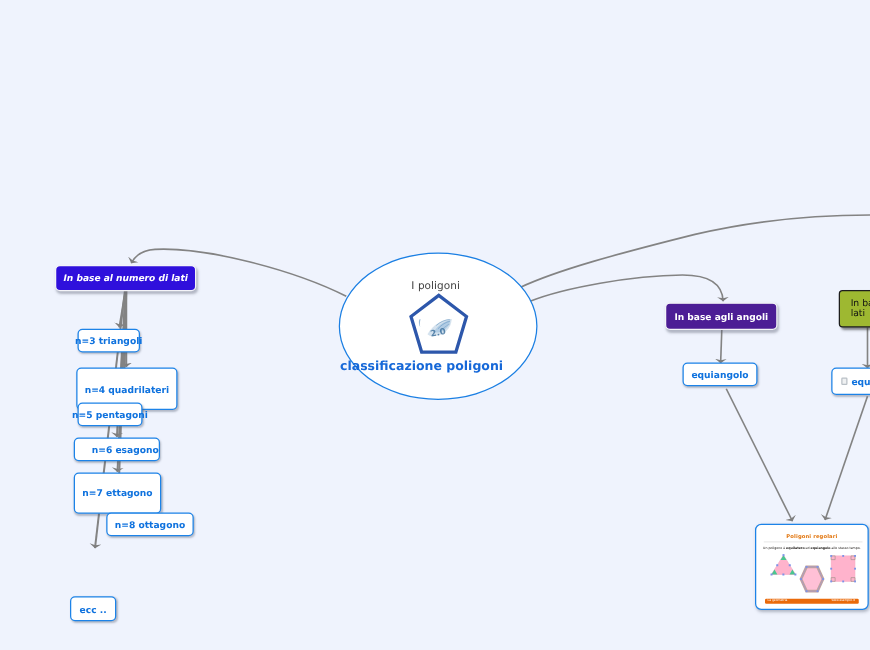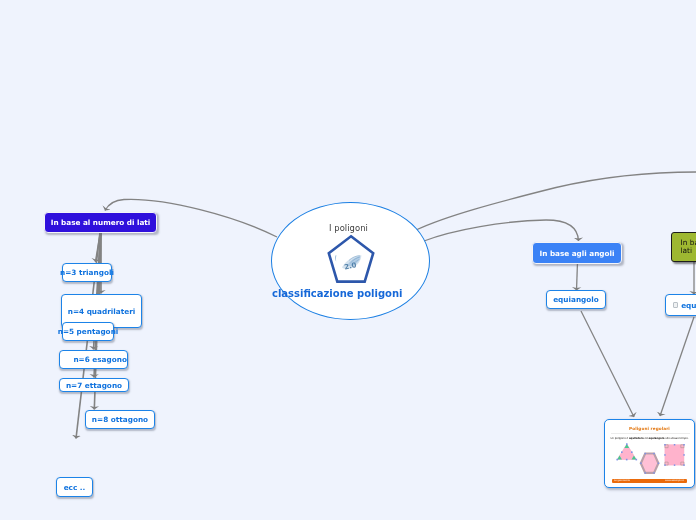--- a/index.html
+++ b/index.html
@@ -15,21 +15,21 @@
   
   .nchild{background:#ffffff;border:1.4px solid #1c83e8;border-radius:4px;
           color:#0f72de;font-weight:bold;font-size:7.3px;letter-spacing:0px;
           box-shadow:0.8px 1.2px 1.6px rgba(80,90,110,.38);}
 
   
   .nbranch{border-radius:4px;font-weight:bold;font-size:7.25px;color:#fff;letter-spacing:0px;
            box-shadow:1.2px 1.8px 2px rgba(90,95,115,.42);}
 
   .nblue{background:#2f10dc;border:1.2px solid #f4f4f8;}
-  .nred{background:#3b82f6;border:1.2px solid #f4f4f8;}
+  .nred{background:#4c1d95;border:1.2px solid #f4f4f8;}
   .ngreen{background:#9eb831;border:1.6px solid #1d1d1d;color:#111;
           box-shadow:2px 2px 2px rgba(40,40,40,.55);
           white-space:normal;line-height:7.6px;text-align:left;border-radius:3px;
           justify-content:flex-start;padding-left:8.5px;font-size:7.4px;
           }
 
   
   #central{position:absolute;left:271px;top:202px;width:157px;height:116px;
            border:1.7px solid #1b7fe3;border-radius:50%;background:#ffffff;}
   #central .cap{position:absolute;left:0;right:4px;top:20px;text-align:center;
@@ -108,21 +108,21 @@
           <path d="M23,26.4 C26.3,23.3 30.3,21.8 33.8,21.6" fill="none" stroke="#4b82b4" stroke-width=".65" opacity=".55"></path>
           <path d="M24.4,29.0 C27.4,25.6 30.9,23.6 33.9,23.0" fill="none" stroke="#4b82b4" stroke-width=".65" opacity=".5"></path>
           <path d="M26.0,31.3 C28.6,28.4 31.4,26.3 33.8,25.2" fill="none" stroke="#4b82b4" stroke-width=".6" opacity=".45"></path>
         </g>
         <path d="M25,2.3 L47.2,19.2 L38.7,47.6 L11.3,47.6 L2.8,19.2 Z" fill="none" stroke="#2d57ab" stroke-width="2.6" stroke-linejoin="miter"></path>
       </svg>
     </div>
     <div class="ttl">classificazione poligoni</div>
   </div>
 
-  <div class="node nbranch nblue" style="left:44px;top:212px;width:113px;height:21px;">
+  <div class="node nbranch nblue" style="left:44px;top:212px;width:113px;height:21px;font-style:italic;">
     <span>In base al numero di lati</span>
   </div>
 
   <div class="node nbranch nred" style="left:532px;top:242px;width:90px;height:22px;">
     <span>In base agli angoli</span>
   </div>
 
   <div class="node ngreen" style="left:671px;top:232px;width:54px;height:30px;">
     <span>In base ai lati</span>
   </div>
@@ -132,21 +132,21 @@
   </div>
   <div class="node nchild" style="left:61px;top:294px;width:81px;height:34px;">
     <span>n=4 quadrilateri</span>
   </div>
   <div class="node nchild" style="left:62px;top:322px;width:52px;height:19px;">
     <span>n=5 pentagoni</span>
   </div>
   <div class="node nchild" style="left:59px;top:350px;width:69px;height:19px;justify-content:flex-end;">
     <span>n=6 esagono</span>
   </div>
-  <div class="node nchild" style="left:59px;top:378px;width:70px;height:14px;">
+  <div class="node nchild" style="left:59px;top:378px;width:70px;height:33px;">
     <span>n=7 ettagono</span>
   </div>
   <div class="node nchild" style="left:59px;top:410px;width:70px;height:19px;margin-left:26px;">
     <span>n=8 ottagono</span>
   </div>
   <div class="node nchild" style="left:56px;top:439px;width:37px;height:20px;margin-top:38px;">
     <span>ecc ..</span>
   </div>
 
   <div class="node nchild" style="left:546px;top:290px;width:60px;height:19px;">

